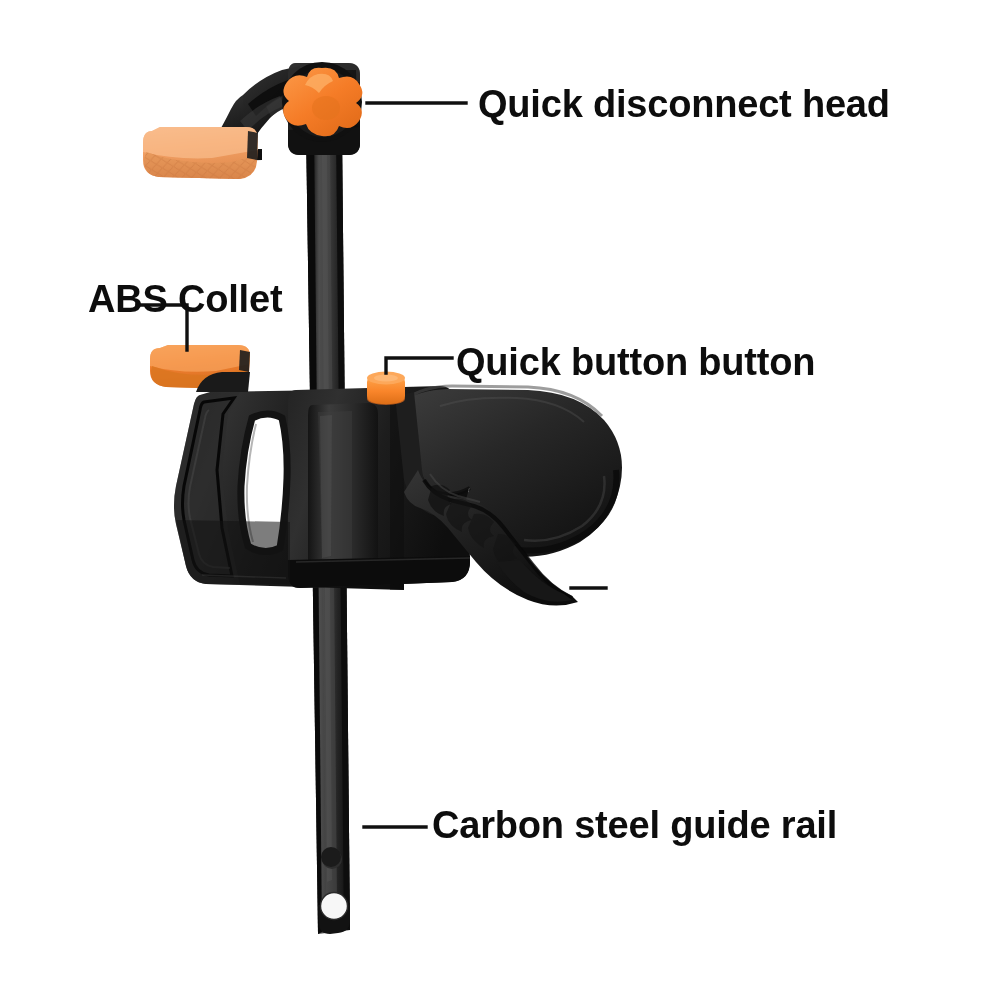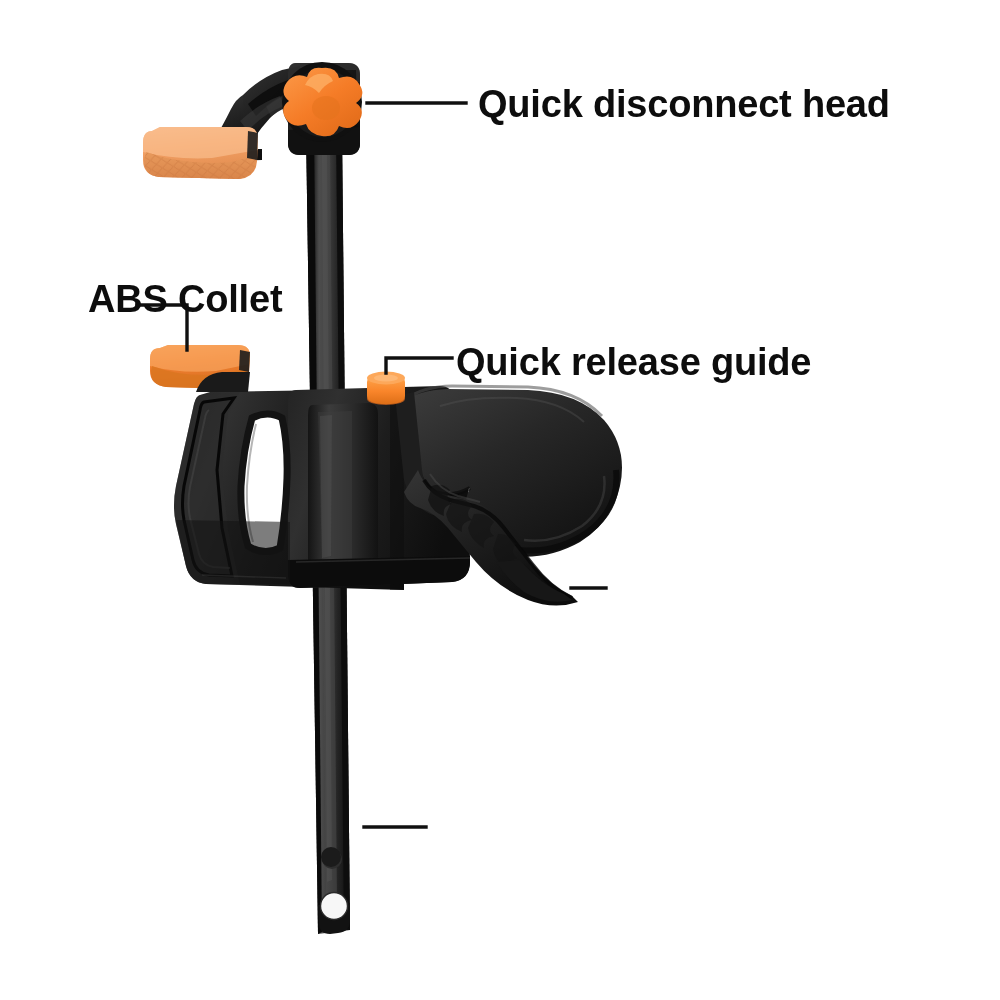--- a/index.html
+++ b/index.html
@@ -285,17 +285,18 @@
       <polyline points="386,373 386,358 452,358"></polyline>
       <line x1="571" y1="588" x2="606" y2="588"></line>
       <line x1="364" y1="827" x2="426" y2="827"></line>
     </g>
   </svg>
 
   <div class="callout-label" id="lbl-head">Quick disconnect head</div>
 
   <div class="callout-label" id="lbl-collet">ABS Collet</div>
 
-  <div class="callout-label" id="lbl-release">Quick release guide</div>
-
-
+  <div class="callout-label" id="lbl-release">Quick button button</div>
+
+
+  <div class="callout-label" id="lbl-rail">Carbon steel guide rail</div>
 
 </div>
 
 </body></html>

